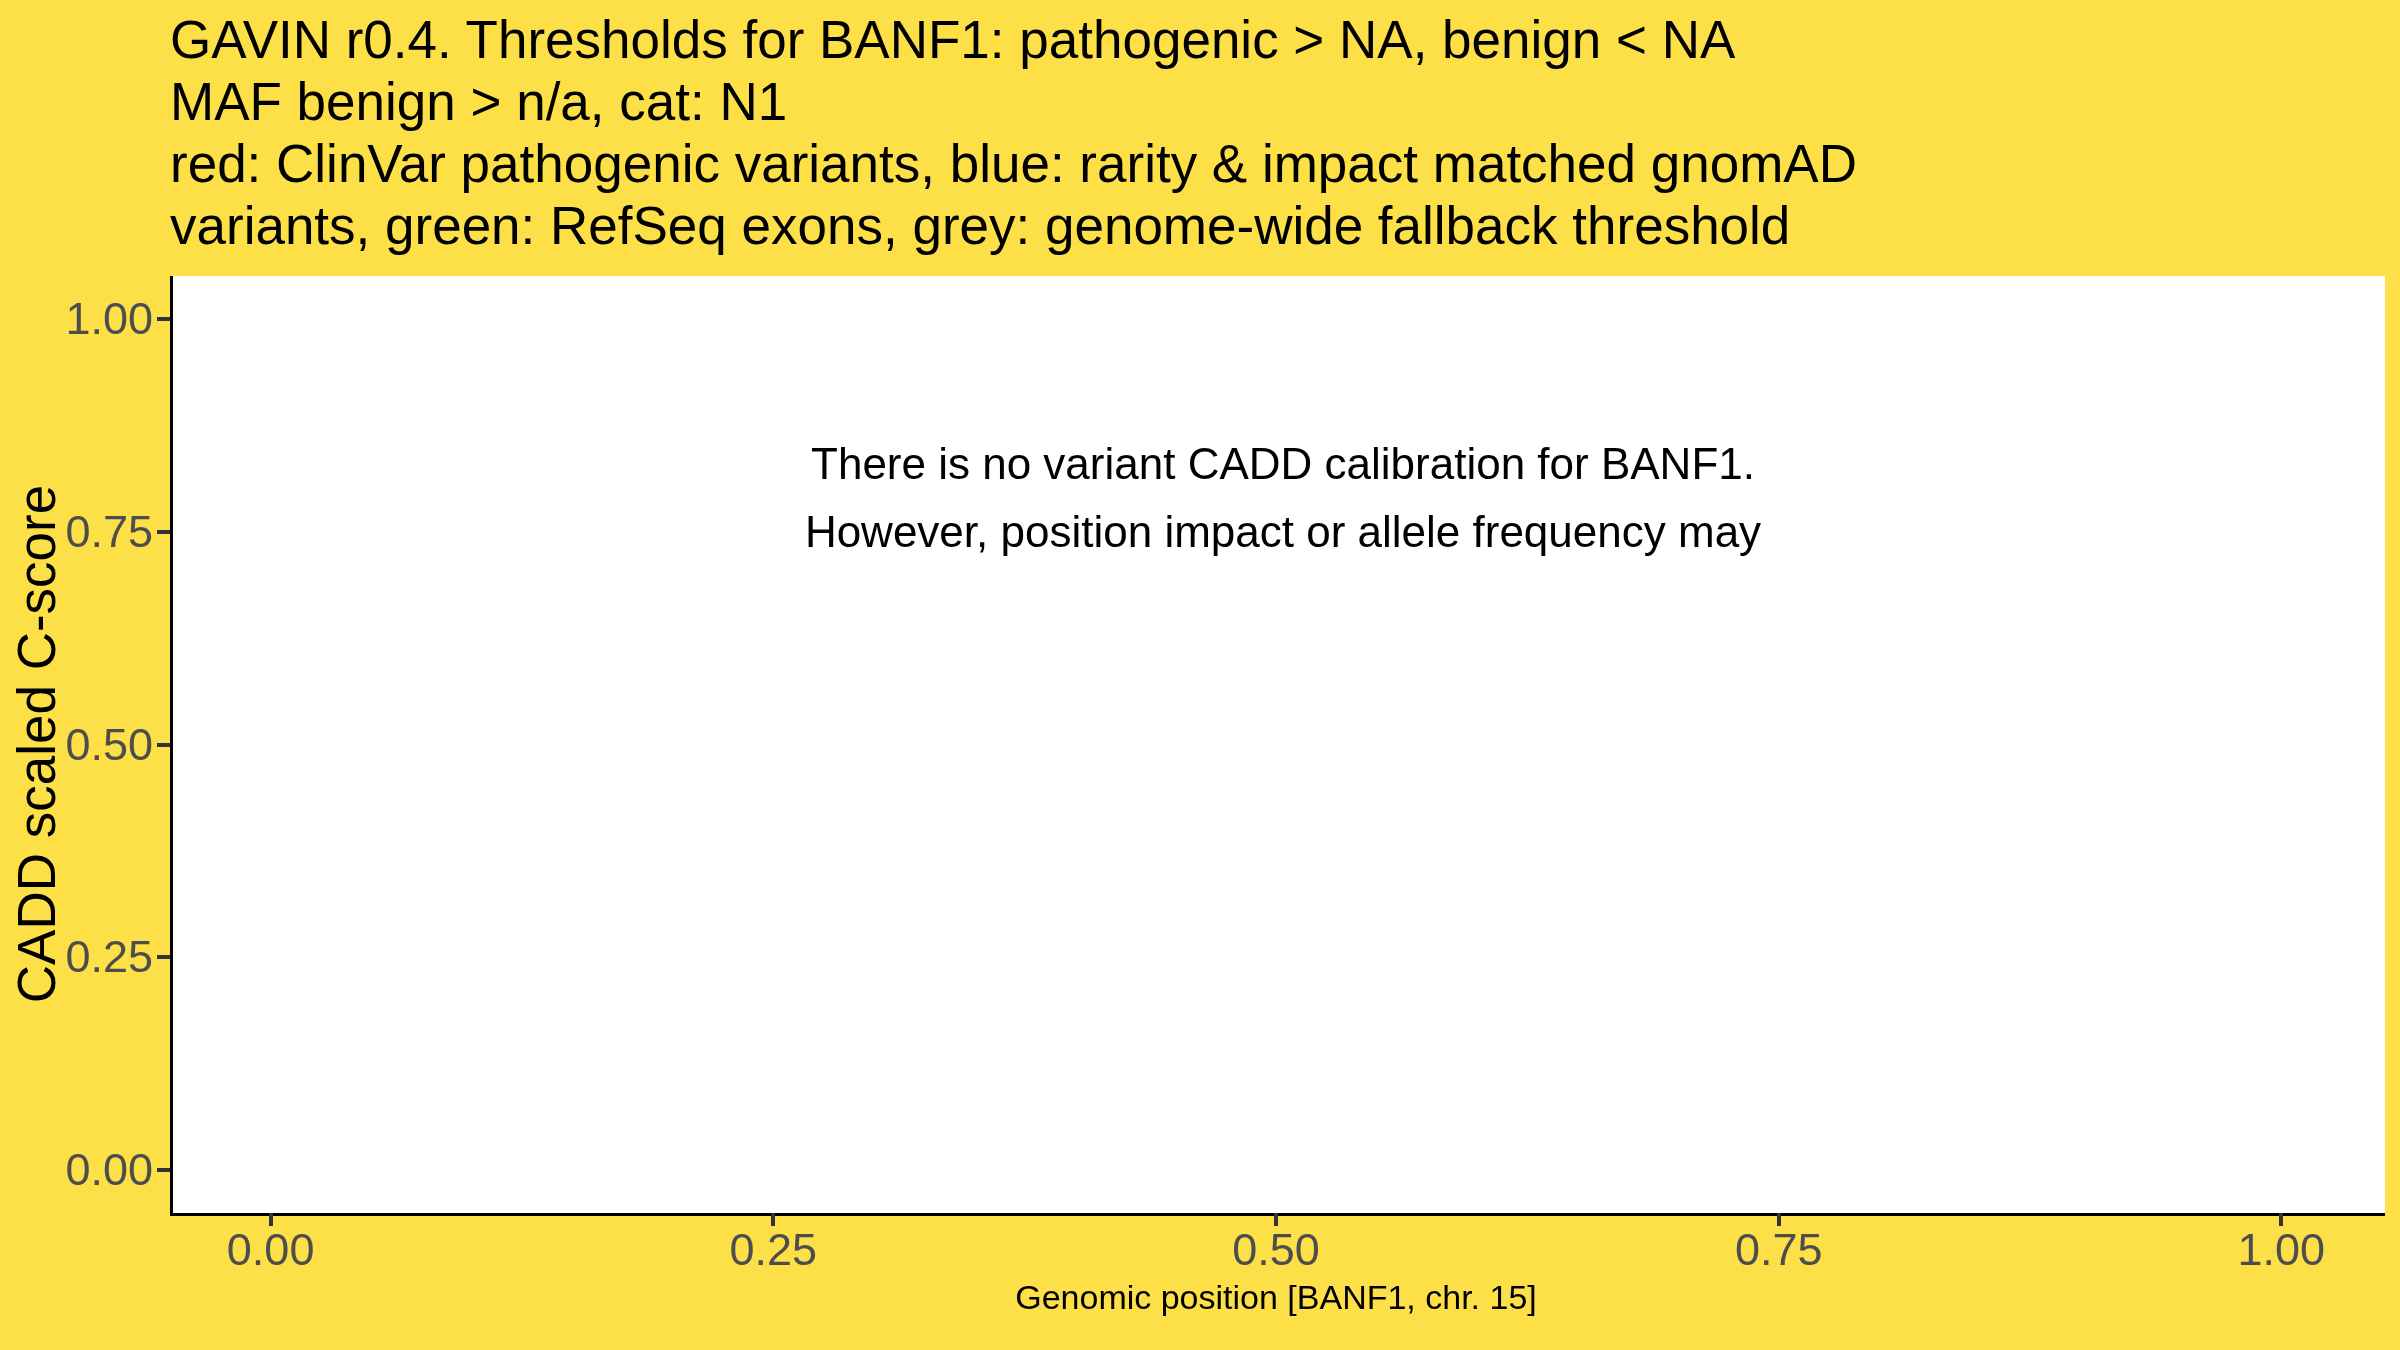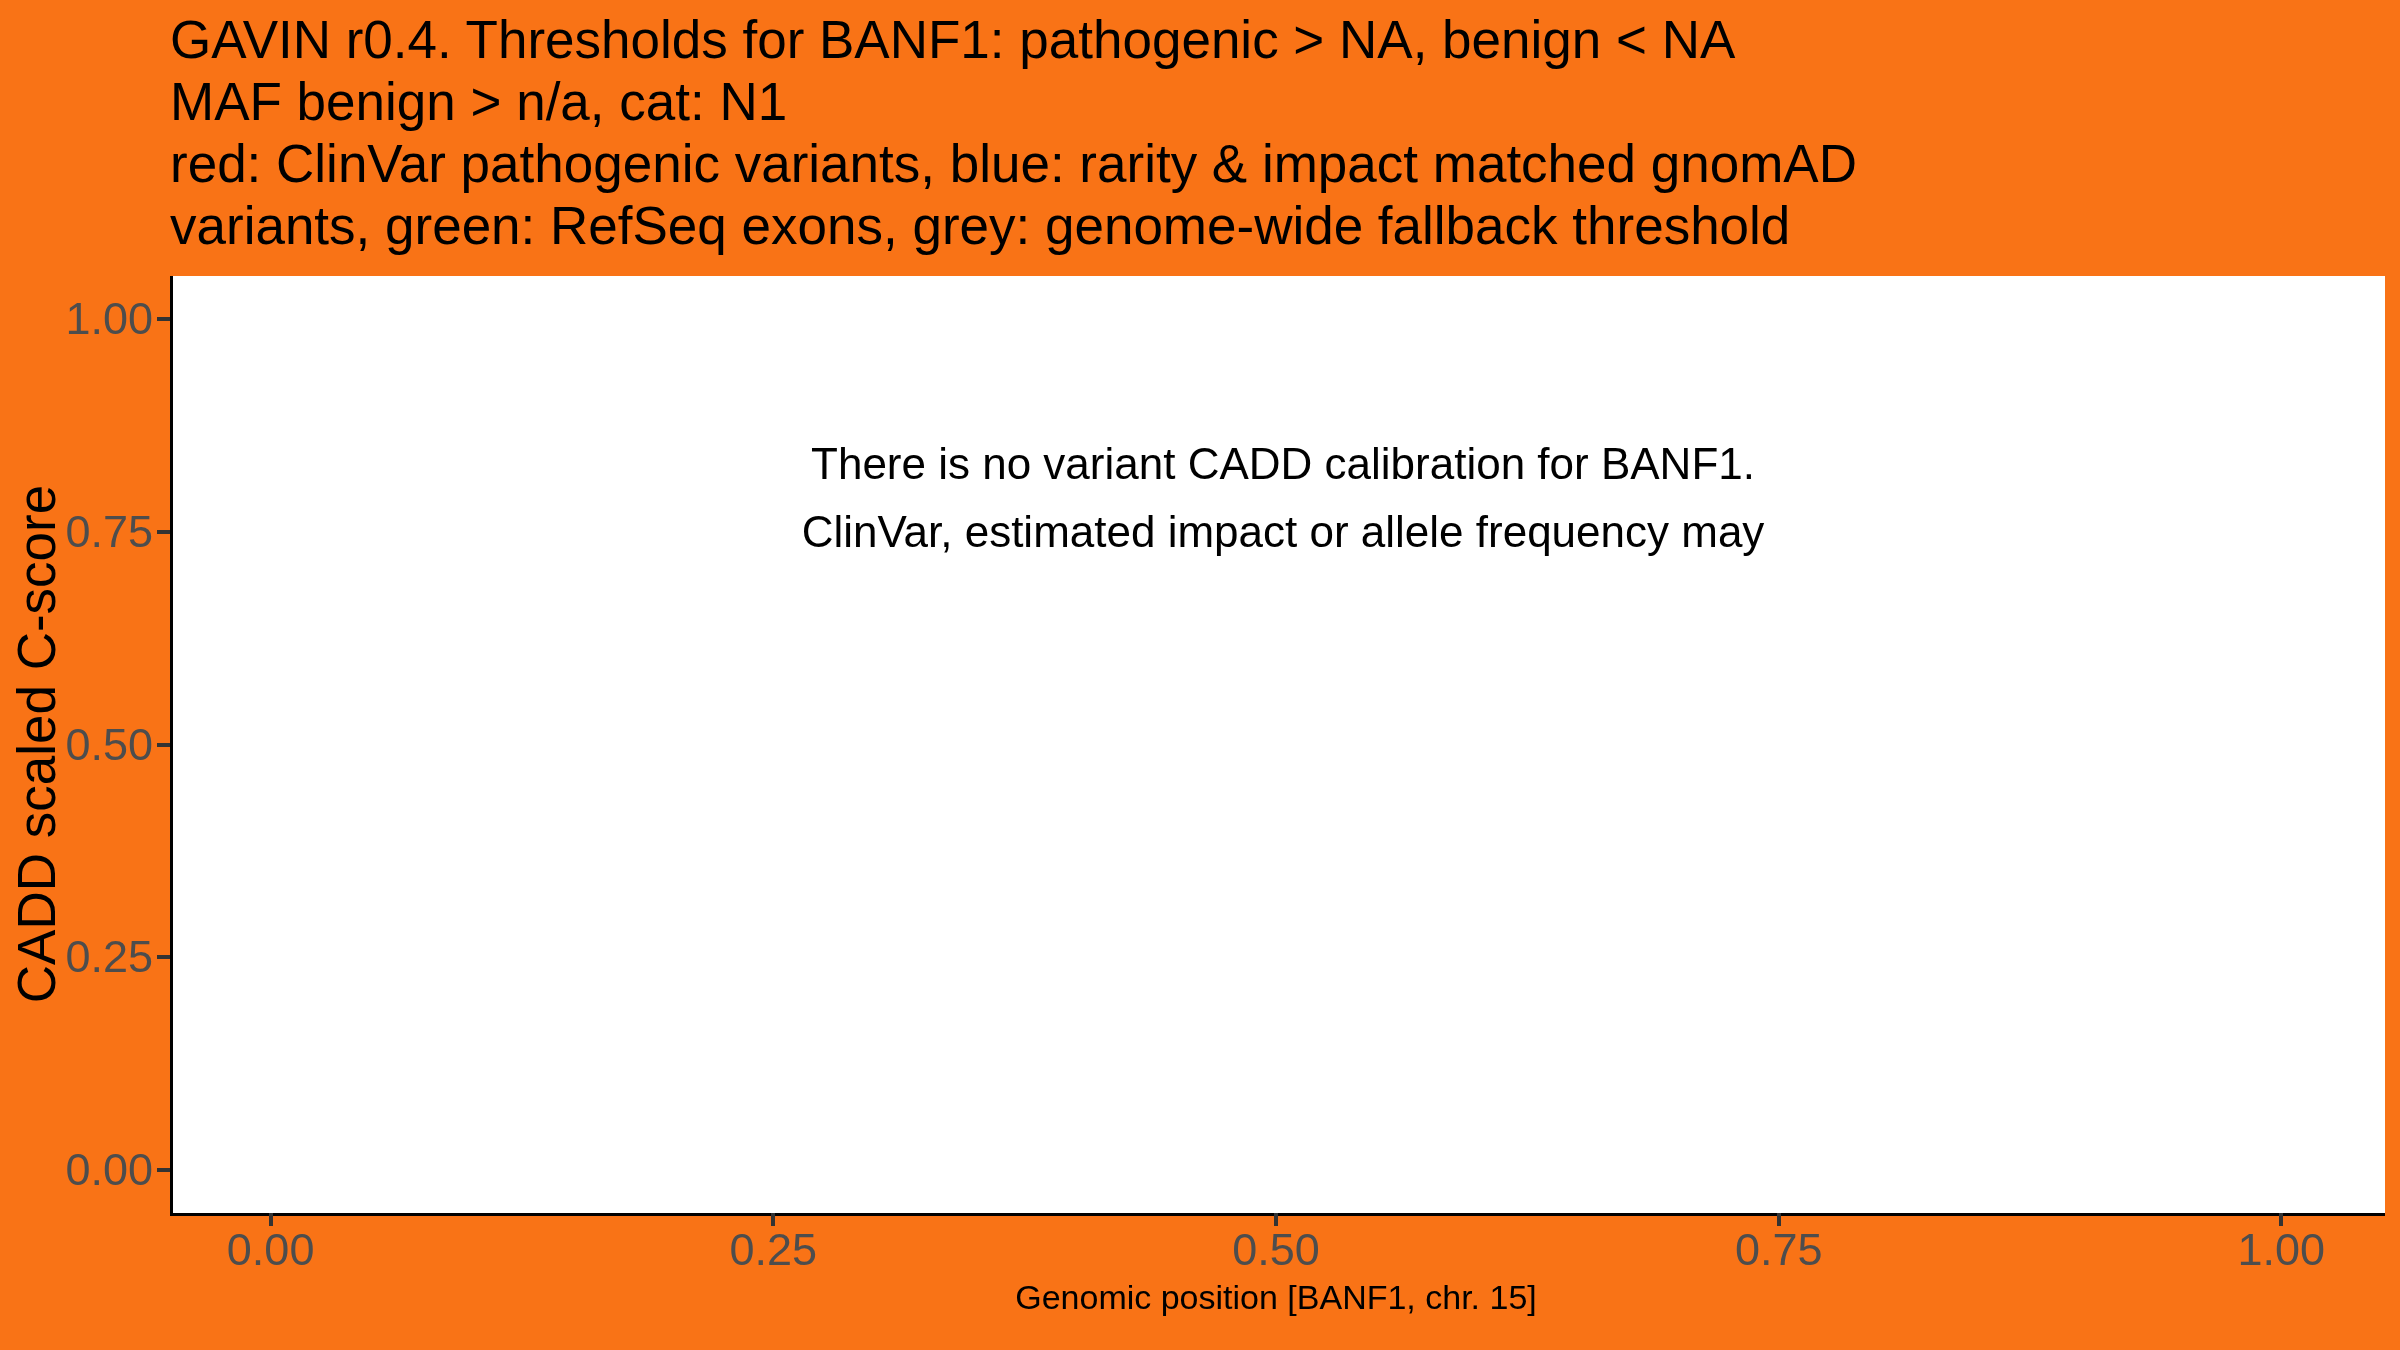--- a/index.html
+++ b/index.html
@@ -4,21 +4,21 @@
 <style>
   html, body {
     margin: 0;
     padding: 0;
     background: #ffffff;
   }
   .figure {
     position: relative;
     width: 2400px;
     height: 1350px;
-    background: #f97316;
+    background: #fde047;
     font-family: "Liberation Sans", sans-serif;
     color: #000000;
     overflow: hidden;
   }
   .plot-title {
     position: absolute;
     left: 170px;
     top: 9px;
     font-size: 53px;
     line-height: 62px;
@@ -101,21 +101,21 @@
     <div>GAVIN r0.4. Thresholds for BANF1: pathogenic &gt; NA, benign &lt; NA</div>
     <div>MAF benign &gt; n/a, cat: N1</div>
     <div>red: ClinVar pathogenic variants, blue: rarity &amp; impact matched gnomAD</div>
     <div>variants, green: RefSeq exons, grey: genome-wide fallback threshold</div>
   </div>
 
   <div class="panel"></div>
 
   <div class="annotation">
     <div>There is no variant CADD calibration for BANF1.</div>
-    <div>ClinVar, estimated impact or allele frequency may</div>
+    <div>However, position impact or allele frequency may</div>
   </div>
 
   <div class="y-axis-title">CADD scaled C-score</div>
 
   <div class="x-axis-title">Genomic position [BANF1, chr. 15]</div>
 
 <div class="tick-mark-x" style="left: 268.646px;"></div>
     <div class="tick-label tick-label-x" style="left: 190.646px;">0.00</div>
     <div class="tick-mark-x" style="left: 771.323px;"></div>
     <div class="tick-label tick-label-x" style="left: 693.323px;">0.25</div>

